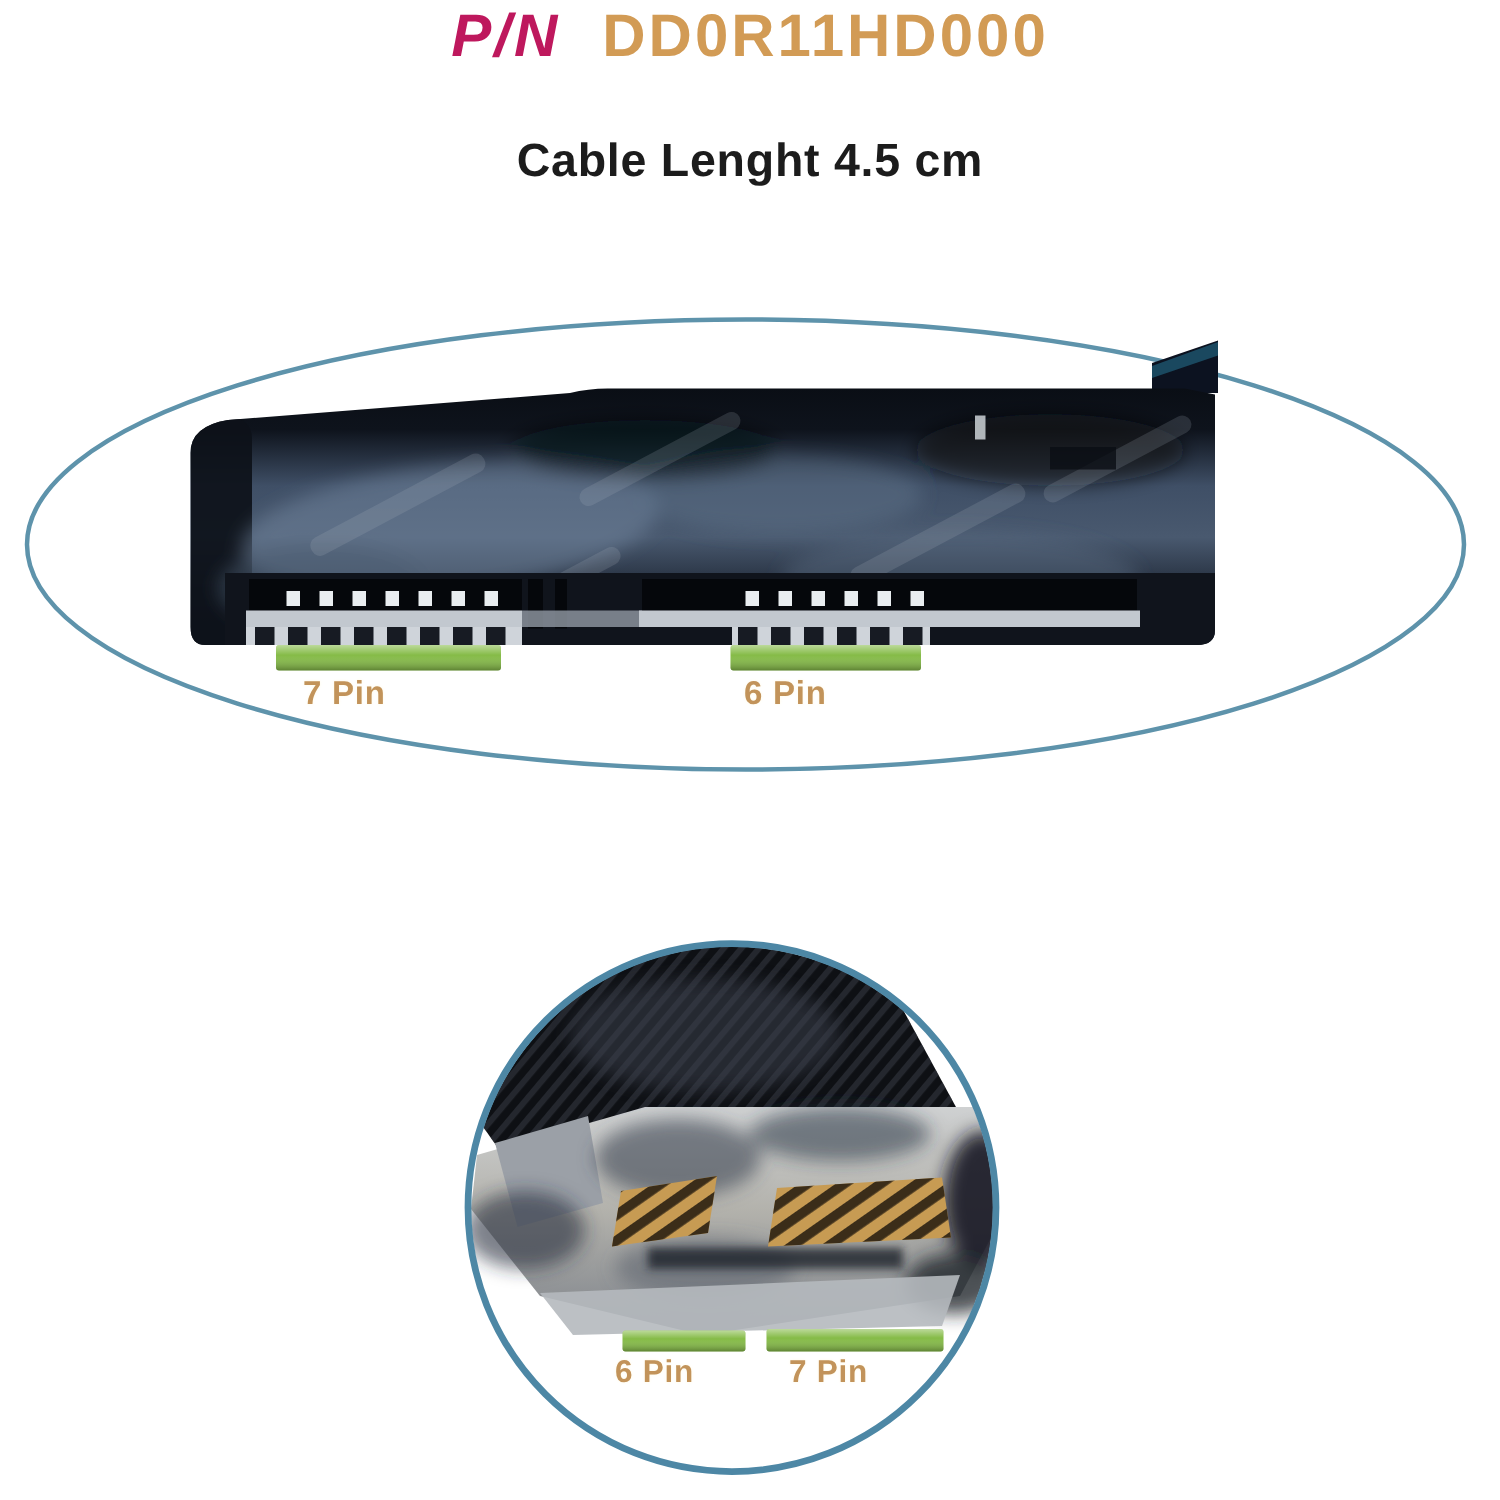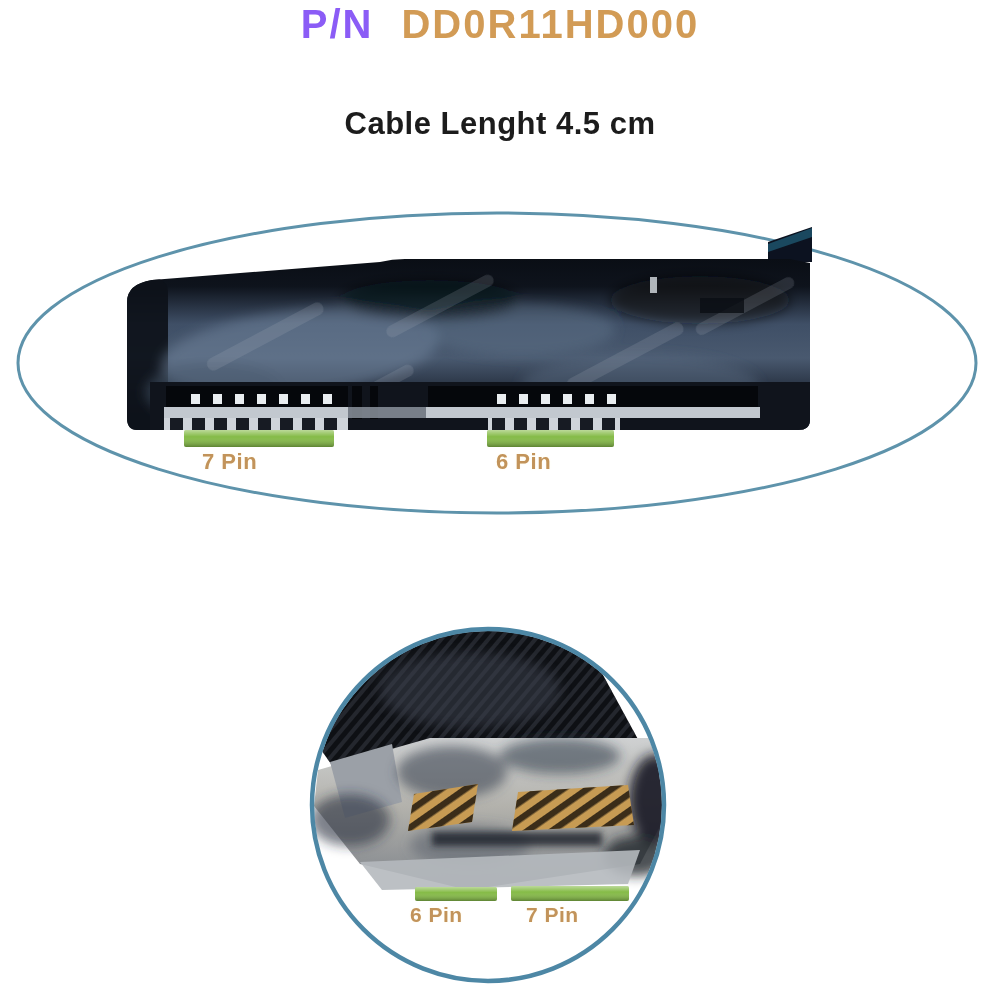--- a/index.html
+++ b/index.html
@@ -6,24 +6,24 @@
   .stage{
     position:relative;width:1000px;height:1000px;background:#fff;
     font-family:"Liberation Sans","DejaVu Sans",sans-serif;overflow:hidden;
   }
   .abs{position:absolute;}
   
   .title-line{
     top:2px;left:0;width:1000px;text-align:center;
     font-size:40px;font-weight:700;letter-spacing:2px;white-space:nowrap;
   }
-  .pn-label{color:#8b5cf6;}
+  .pn-label{color:#be185d;font-style:italic;}
   .pn-value{color:var(--c-part-number,#d29b55);margin-left:28px;}
   .subtitle{
-    top:106px;left:0;width:1000px;text-align:center;
+    top:89px;left:0;width:1000px;text-align:center;
     font-size:31px;font-weight:700;letter-spacing:0.5px;color:#1c1c1c;
   }
   .pin-label{
     font-weight:700;color:var(--c-pin-label,#c2935a);
     text-align:left;font-size:22px;letter-spacing:0.5px;
     text-shadow:0 0 2px rgba(255,250,225,0.9);
   }
   .pin-label.main-left {top:449px;left:202px;width:120px;}
   .pin-label.main-right{top:449px;left:496px;width:120px;}
   .pin-label.inset-left {top:903px;left:410px;width:100px;font-size:21px;}

